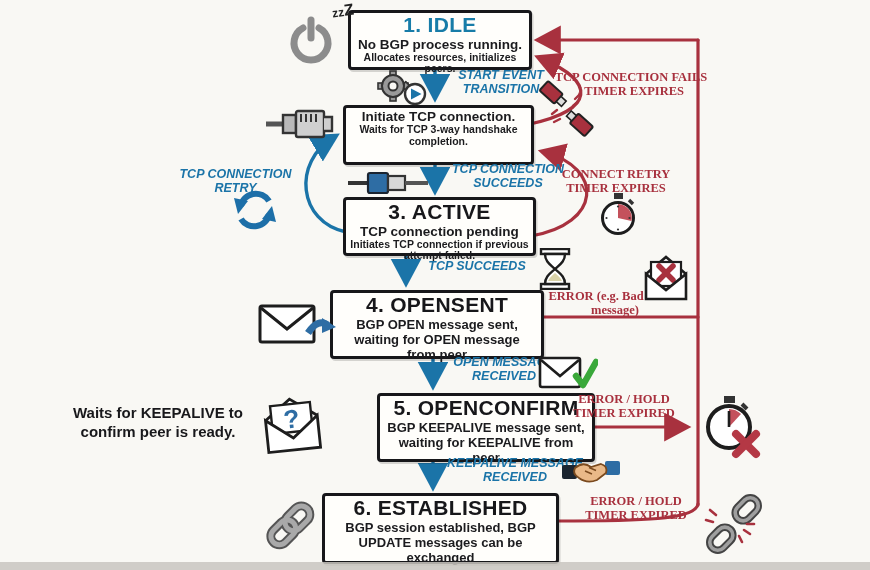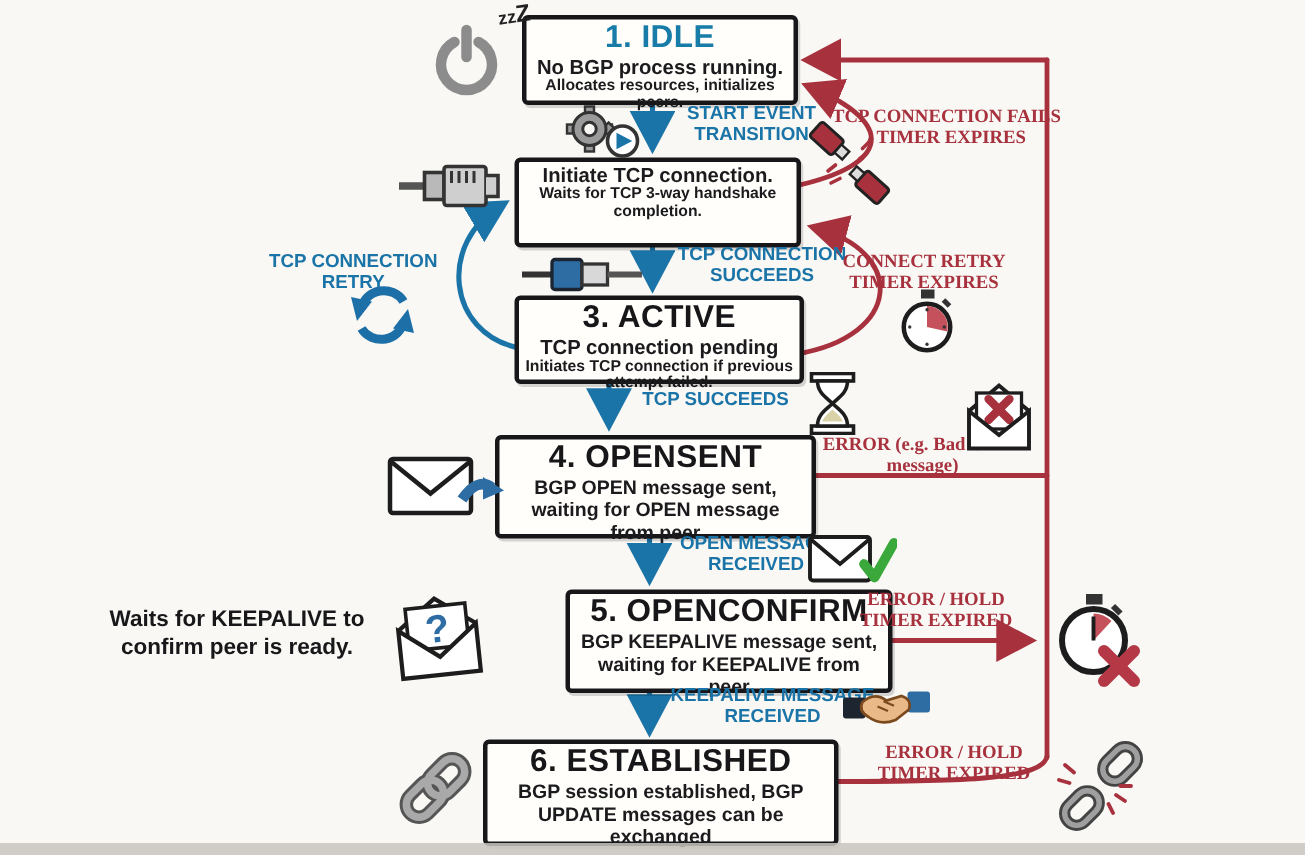--- a/index.html
+++ b/index.html
@@ -10,21 +10,21 @@
 
   .state-box{position:absolute;background:#fffefb;border:3px solid #17171a;border-radius:4px;
              text-align:center;box-shadow:1.5px 2px 0 rgba(0,0,0,.15);padding-top:1px;}
   .state-title{font-weight:bold;font-size:21px;line-height:1.08;color:#17171a;letter-spacing:.3px;}
   .state-title.blue{color:#177ca8;}
   .state-d1{font-weight:bold;font-size:13.5px;line-height:1.12;color:#1b1b1e;}
   .state-d2{font-weight:bold;font-size:10.5px;line-height:1.1;color:#1b1b1e;}
   .state-desc-wide{font-weight:bold;font-size:13px;line-height:1.18;color:#1b1b1e;padding:0 6px;}
 
   .lbl{position:absolute;font-weight:bold;text-align:center;line-height:1.15;}
-  .lbl.blue{color:#1b74a8;font-size:12.5px;}
+  .lbl.blue{color:#1b74a8;font-size:12.5px;font-style:italic;}
   .lbl.red{color:#a8313e;font-size:12.5px;font-family:Liberation Serif, serif;}
   .note{position:absolute;font-weight:bold;font-size:15px;line-height:1.25;color:#18181b;text-align:center;}
 
   .zzz{position:absolute;font-weight:bold;color:#222;font-size:12px;transform:rotate(-8deg);}
   .zzz b{font-size:15px;}
   .bottom-strip{position:absolute;left:0;right:0;bottom:0;height:8px;background:#c9c6bf;opacity:.85;}
 </style>
 </head>
 <body>
 

